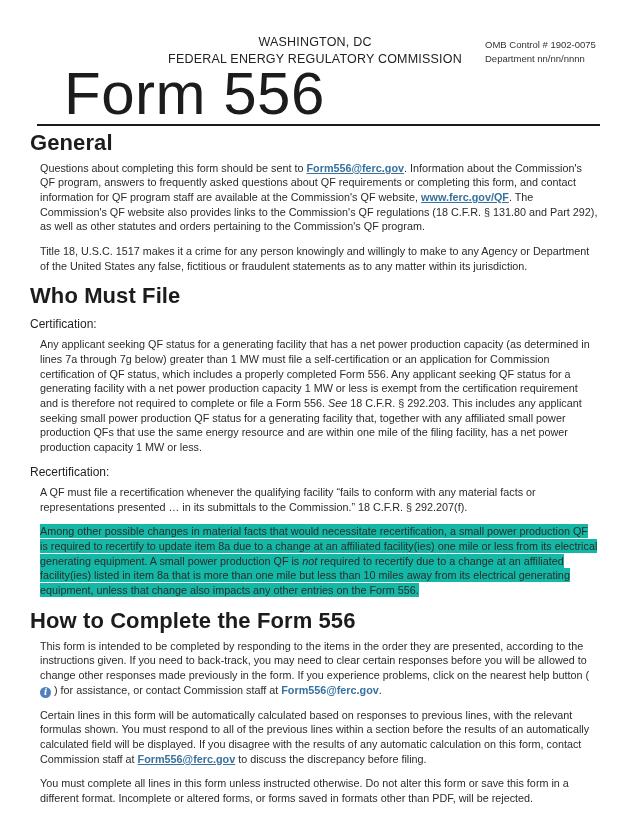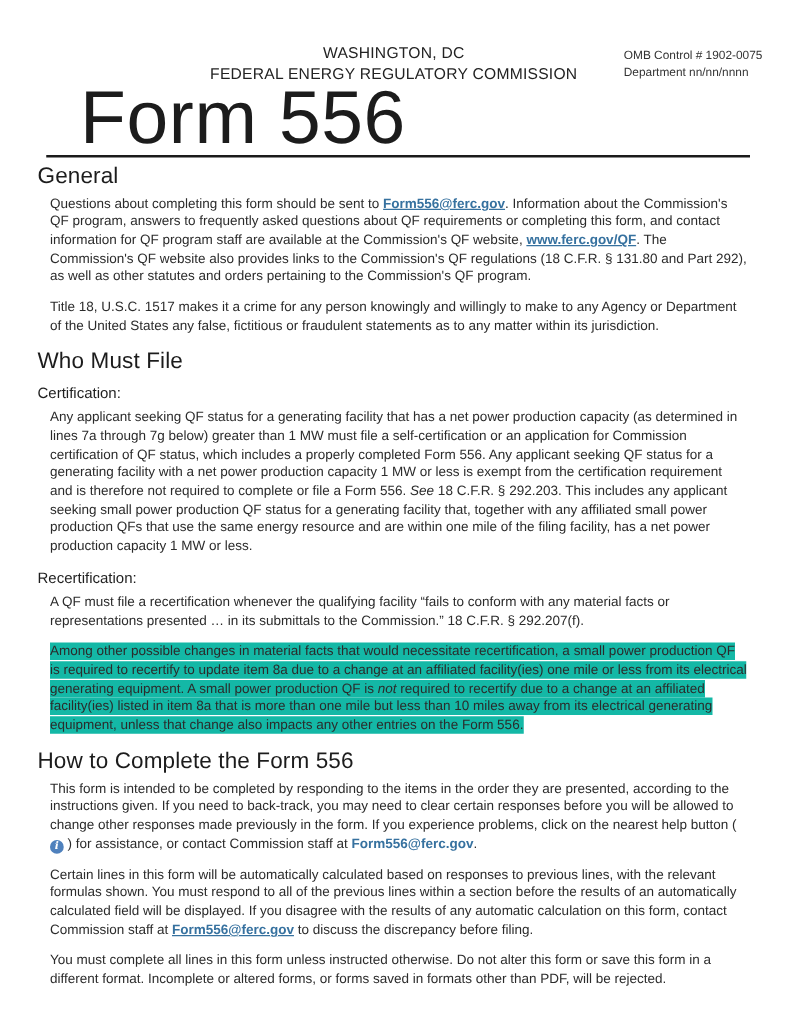--- a/index.html
+++ b/index.html
@@ -28,21 +28,21 @@
   .agency-block {
     text-align: center;
     font-size: 12.5px;
     line-height: 1.35;
     color: #222222;
     letter-spacing: 0.2px;
   }
   .omb-block {
     position: absolute;
     top: 38px;
-    right: 19px;
+    right: 33px;
     font-size: 9.5px;
     line-height: 1.45;
     color: #333333;
     text-align: left;
     width: 112px;
   }
   .title-row {
     display: flex;
     align-items: flex-end;
     margin: 0 0 0 34px;
@@ -63,22 +63,22 @@
     margin-left: 9px;
     padding-bottom: 2px;
   }
   .header-rule {
     height: 2px;
     background: #1a1a1a;
     margin: 5px 0 0 7px;
   }
   
   .section-title {
-    font-size: 18px;
-    font-weight: 400;
+    font-size: 22px;
+    font-weight: 700;
     color: #1c1c1c;
     margin: 4px 0 5px 0;
     letter-spacing: 0.1px;
   }
   .sub-label {
     font-size: 12px;
     font-weight: 400;
     color: #1f1f1f;
     margin: 8px 0 6px 0;
   }

